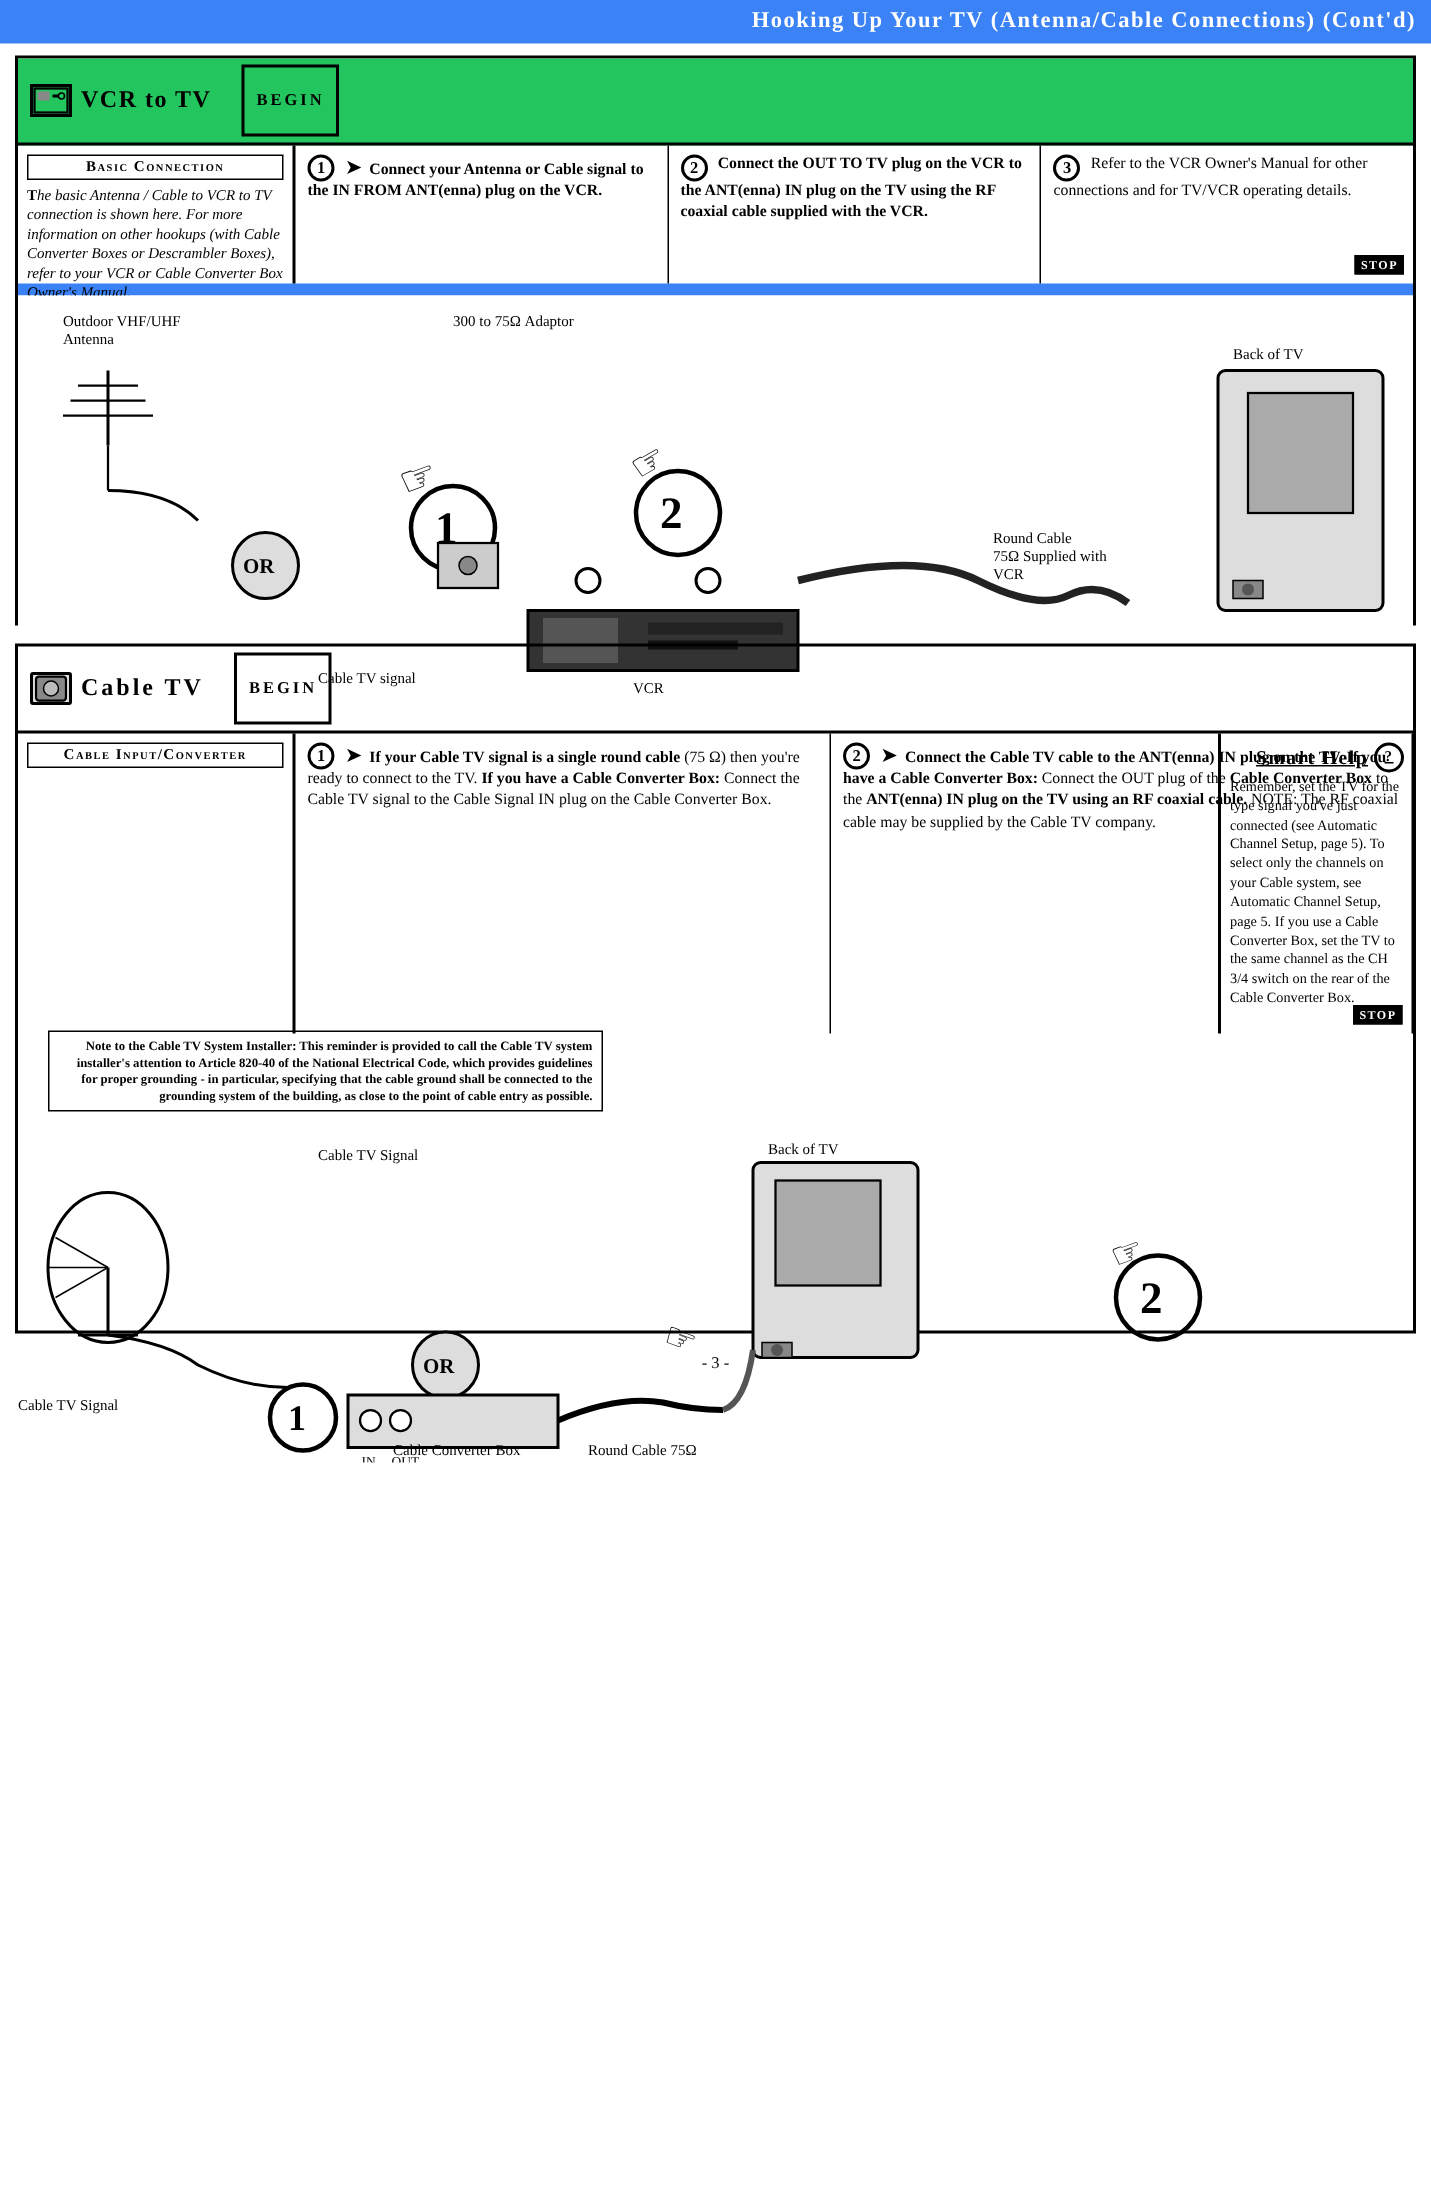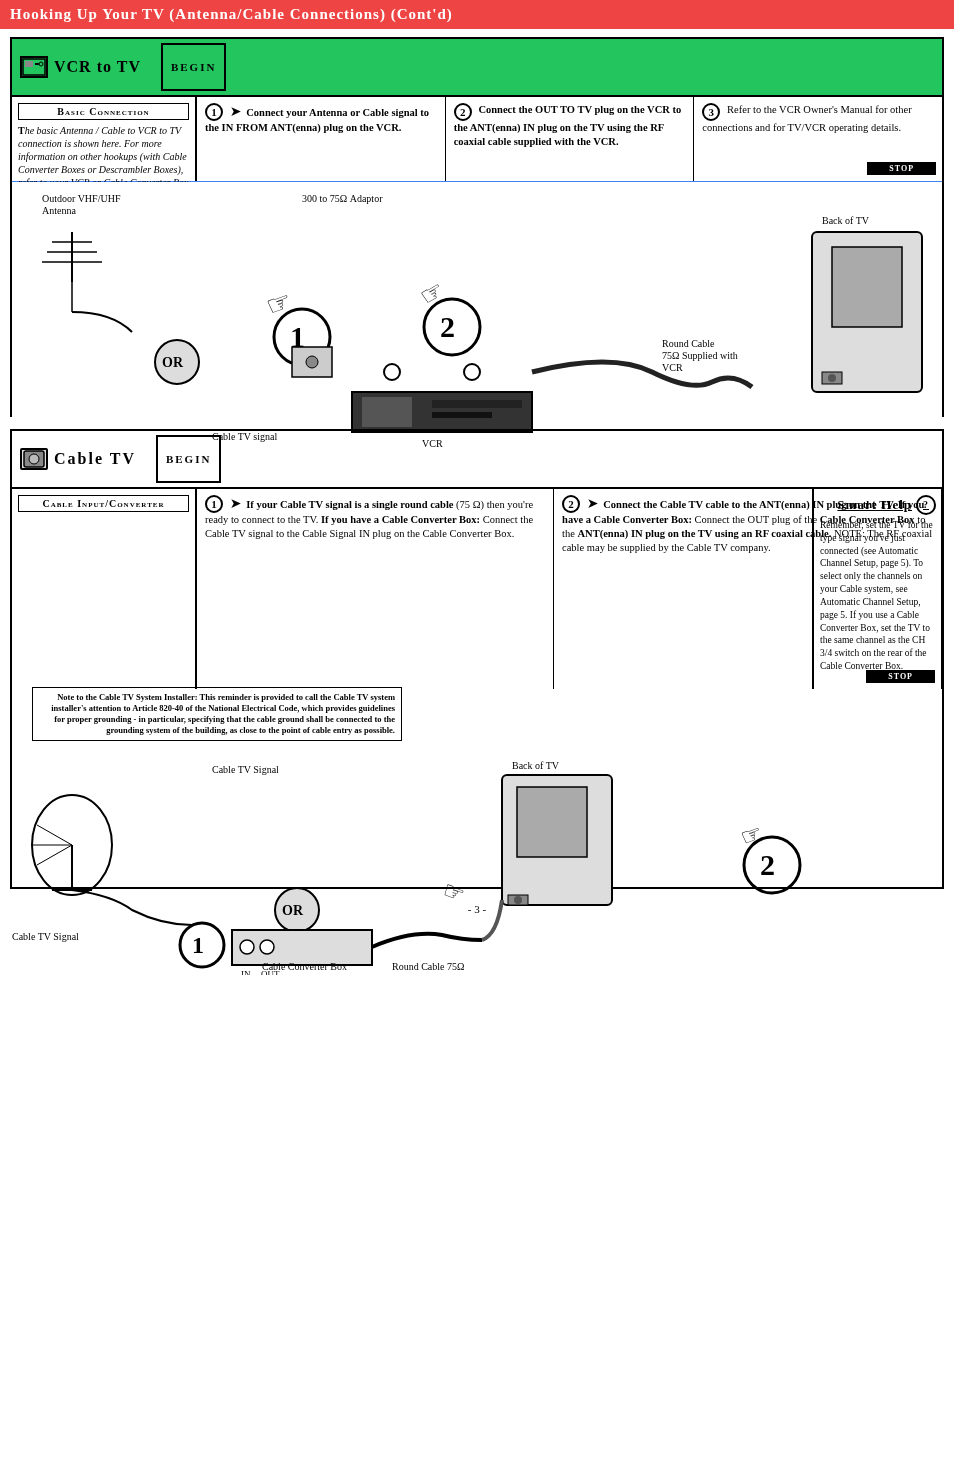--- a/index.html
+++ b/index.html
@@ -7,23 +7,23 @@
       width: 954px;
       min-height: 1462px;
       background: #fff;
       font-family: Times New Roman, serif;
       font-size: 11px;
       color: #000;
     }
 
     
     .page-title-bar {
-      background: #ef4444;
+      background: #3b82f6;
       color: #fff;
-      text-align: left;
+      text-align: right;
       padding: 6px 10px;
       font-size: 15px;
       font-weight: bold;
       letter-spacing: 1px;
     }
 
     
     .section-box {
       border: 2px solid #000;
       margin: 8px 10px;
@@ -62,22 +62,22 @@
       border: 2px solid #000;
       padding: 16px 8px;
       font-size: 11px;
       font-weight: bold;
       letter-spacing: 2px;
     }
 
     
     .steps-row {
       display: flex;
-      height: 85px;
-      border-bottom: 1px solid #3b82f6;
+      height: 100px;
+      border-bottom: 8px solid #3b82f6;
     }
 
     .left-panel {
       width: 185px;
       border-right: 2px solid #000;
       padding: 6px;
     }
 
     .left-panel-title {
       font-size: 10px;
@@ -207,21 +207,21 @@
       font-size: 10px;
     }
 
     
     .stop-badge {
       display: inline-block;
       background: #000;
       color: #fff;
       font-size: 8px;
       font-weight: bold;
-      padding: 1px 21px;
+      padding: 1px 3px;
       border: 1px solid #000;
       letter-spacing: 1px;
     }
 
     
     .note-box {
       border: 1px solid #000;
       padding: 4px 6px;
       font-size: 8.5px;
       line-height: 1.3;

